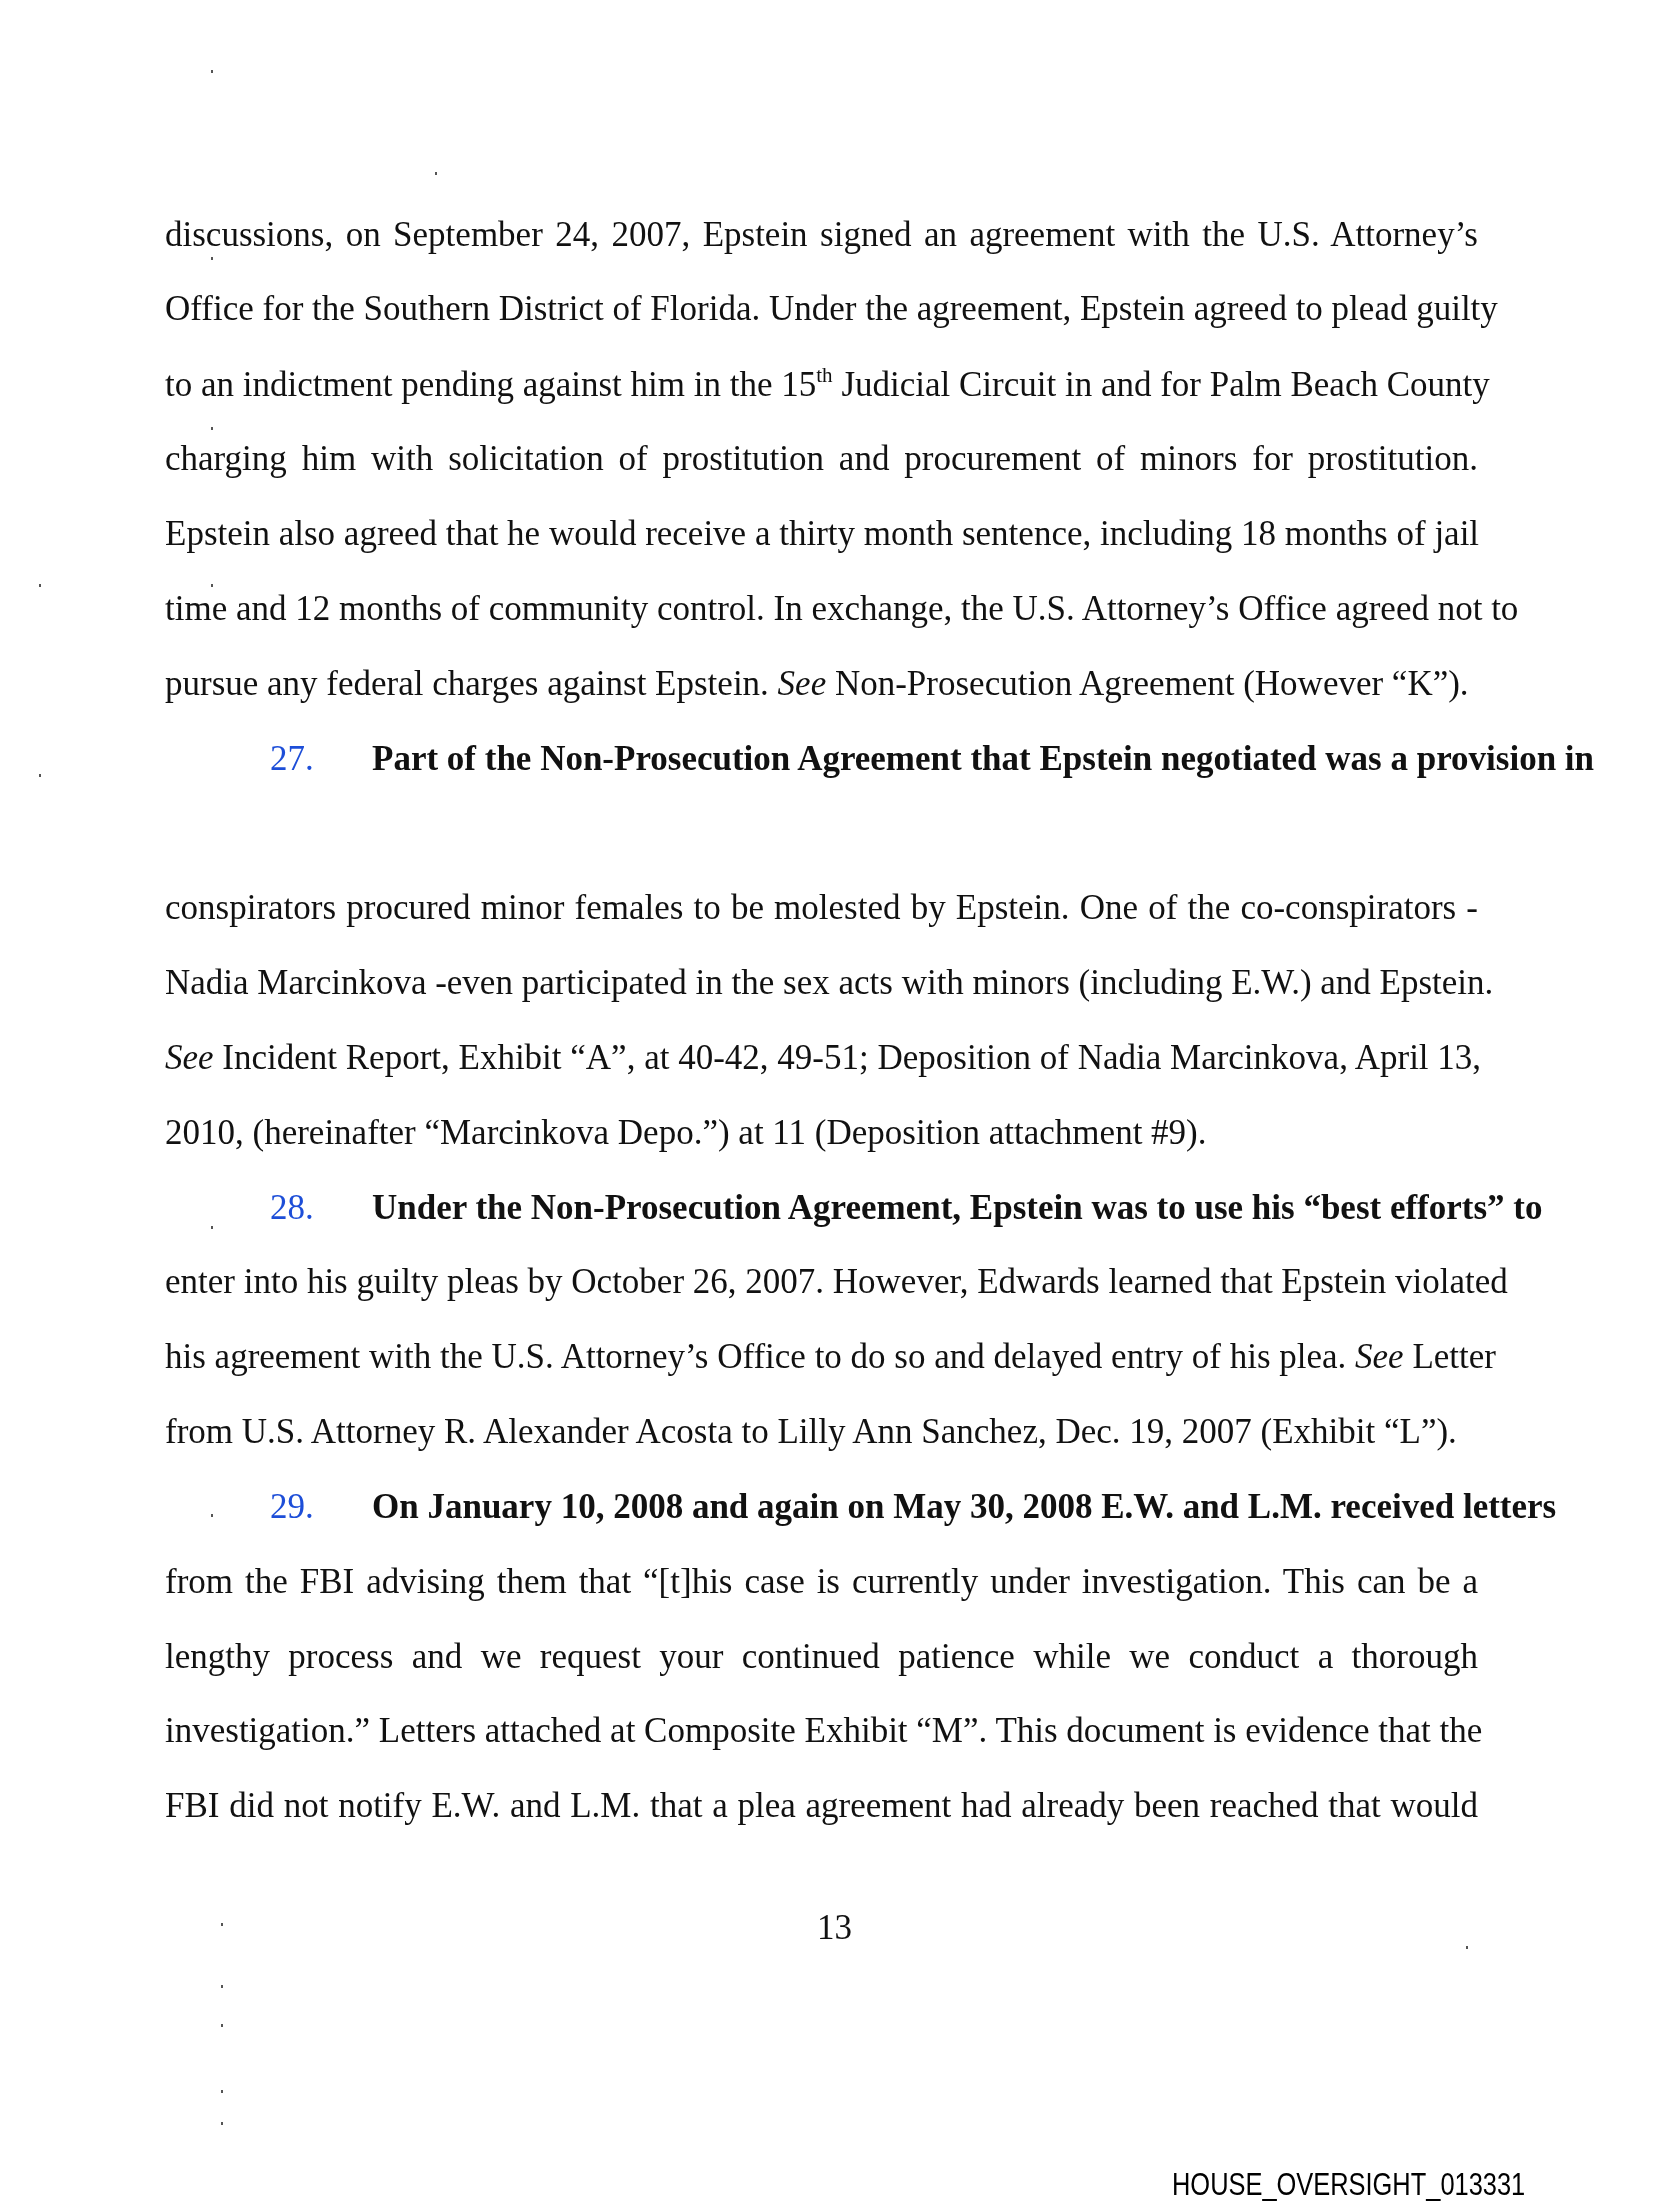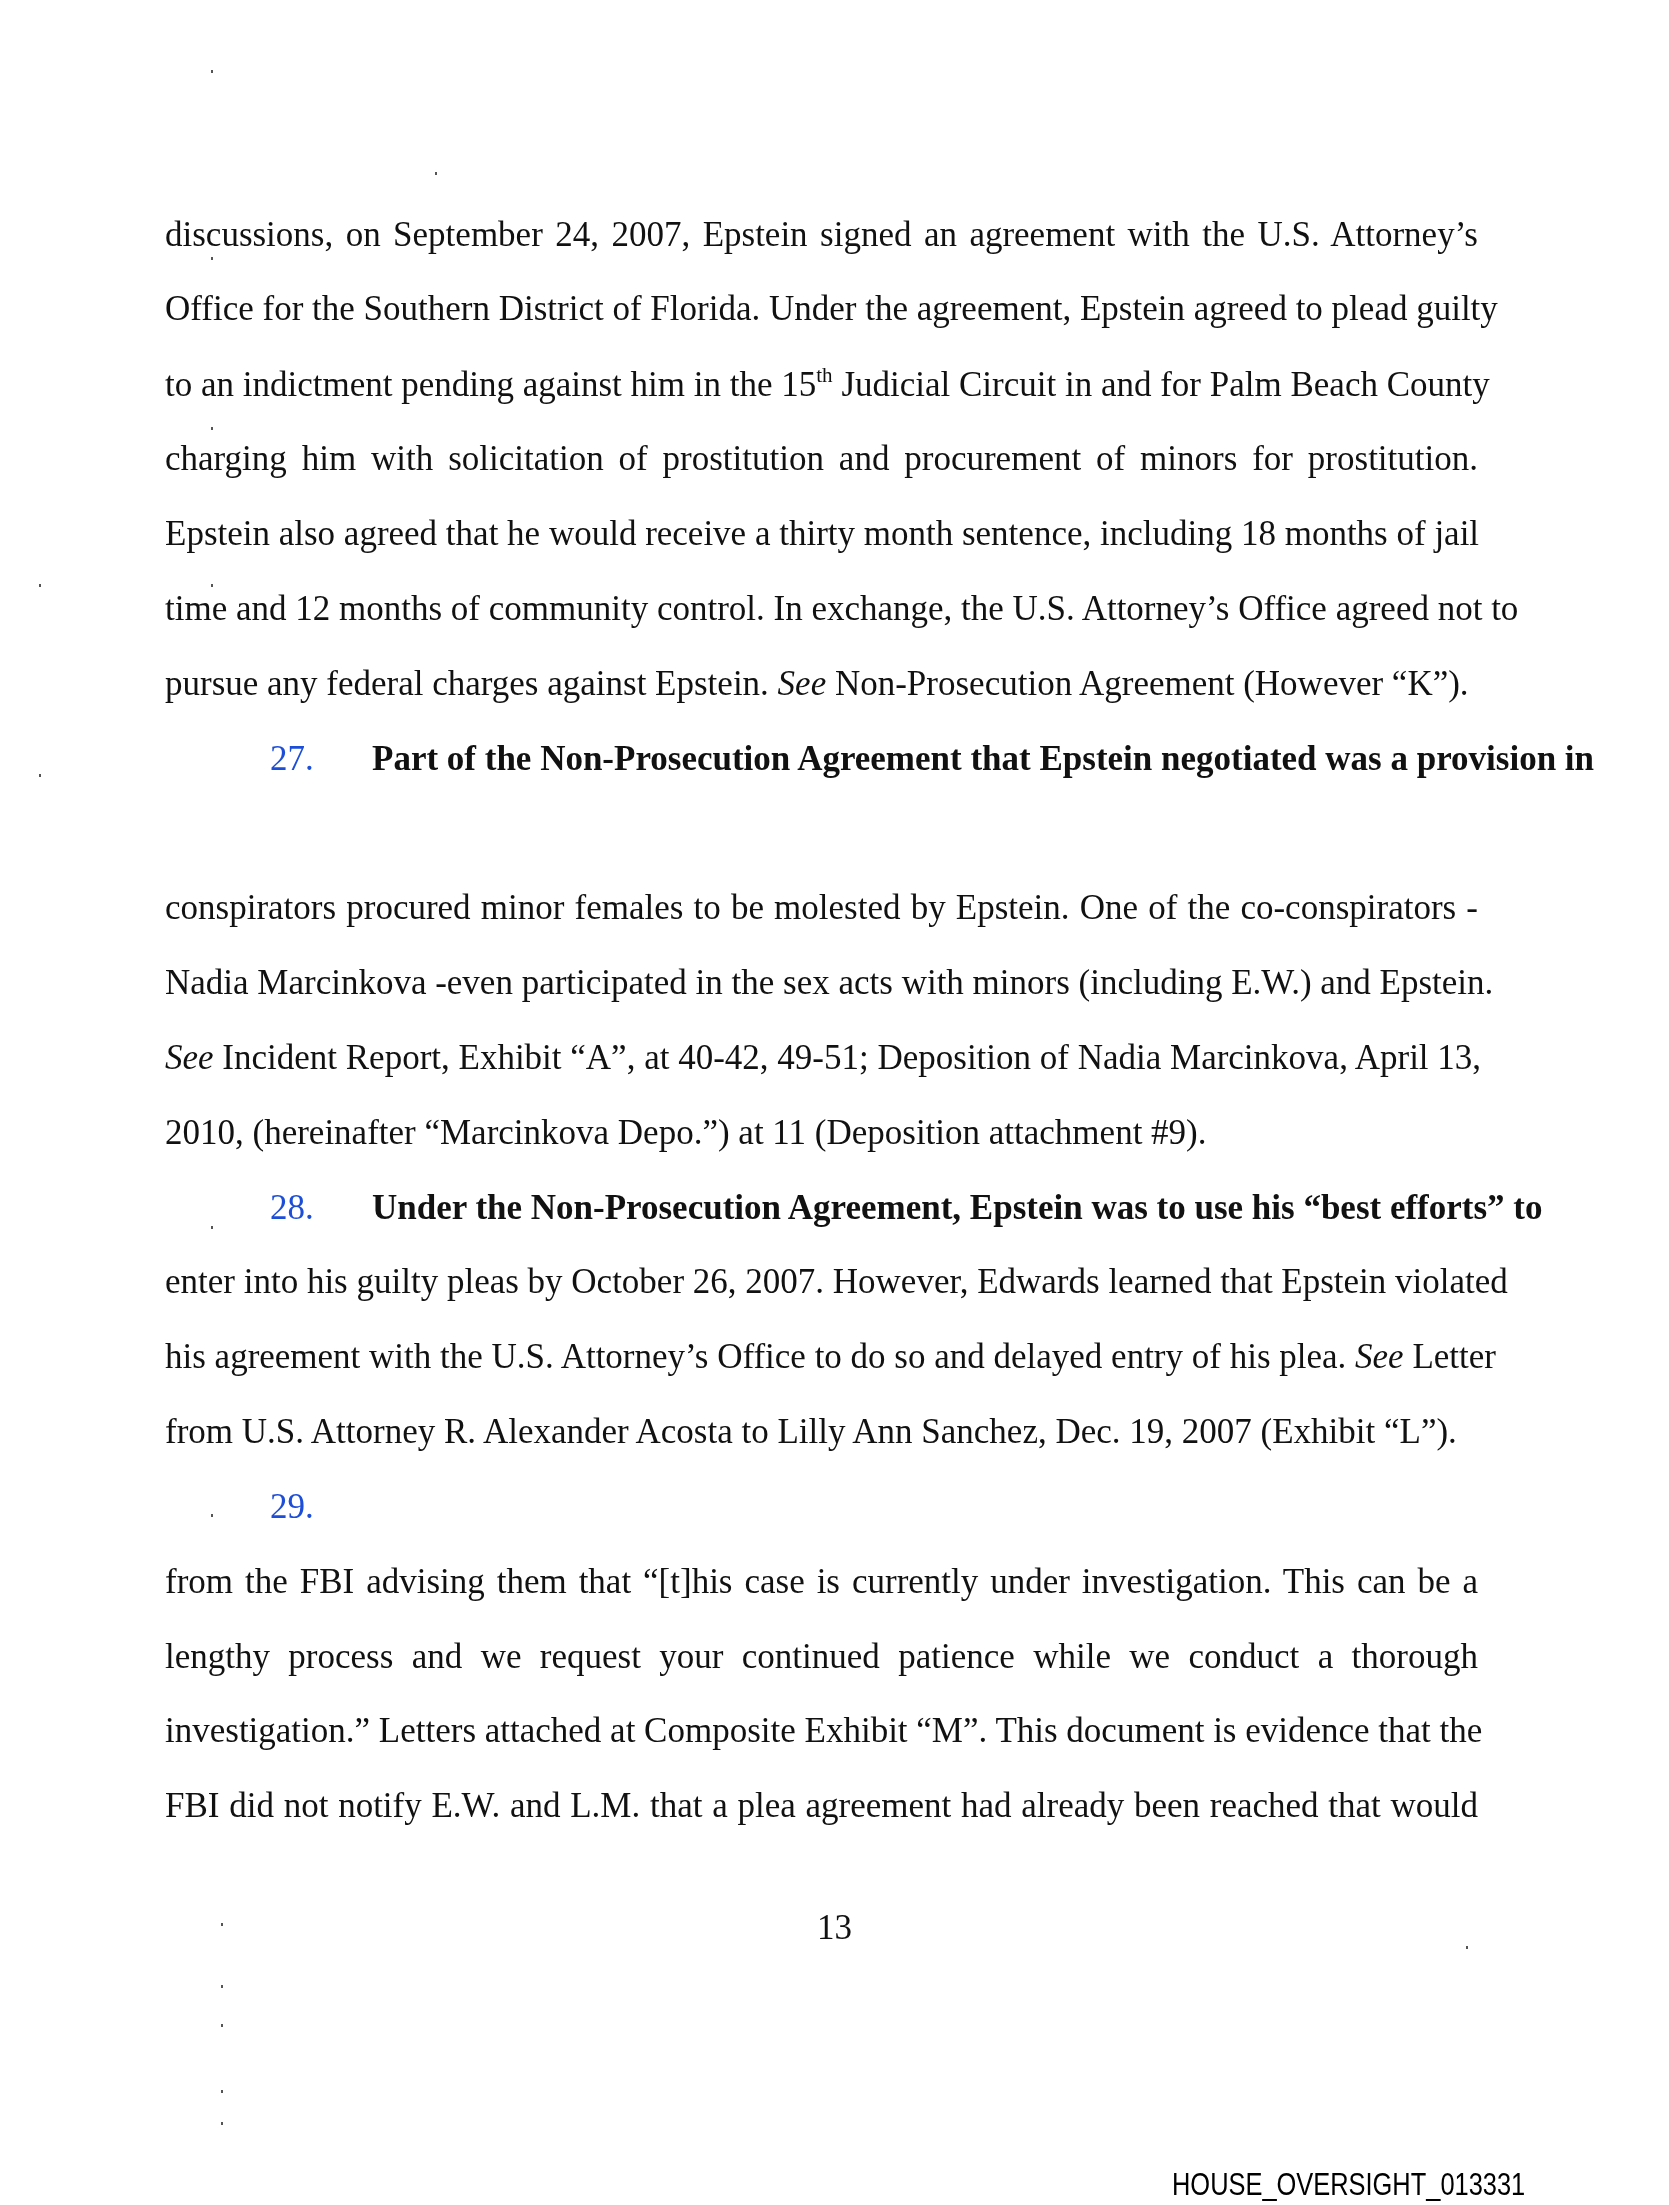--- a/index.html
+++ b/index.html
@@ -48,20 +48,21 @@
   <div class="line" style="top:1030px"><em>See</em><span> Incident Report, Exhibit “A”, at 40-42, 49-51; Deposition of Nadia Marcinkova, April 13,</span></div>
   <div class="line last" style="top:1105px">2010, (hereinafter “Marcinkova Depo.”) at 11 (Deposition attachment #9).</div>
 
   <div class="para-num" style="top:1180px">28.</div>
   <div class="line para-first" style="top:1180px">Under the Non-Prosecution Agreement, Epstein was to use his “best efforts” to</div>
   <div class="line" style="top:1254px">enter into his guilty pleas by October 26, 2007.  However, Edwards learned that Epstein violated</div>
   <div class="line" style="top:1329px"><span>his agreement with the U.S. Attorney’s Office to do so and delayed entry of his plea.  </span><em>See</em><span> Letter</span></div>
   <div class="line last" style="top:1404px">from U.S. Attorney R. Alexander Acosta to Lilly Ann Sanchez, Dec. 19, 2007 (Exhibit “L”).</div>
 
   <div class="para-num" style="top:1479px">29.</div>
+  <div class="line para-first" style="top:1479px">On January 10, 2008 and again on May 30, 2008 E.W. and L.M. received letters</div>
   <div class="line" style="top:1554px">from the FBI advising them that “[t]his case is currently under investigation.  This can be a</div>
   <div class="line" style="top:1629px">lengthy process and we request your continued patience while we conduct a thorough</div>
   <div class="line" style="top:1703px">investigation.”  Letters attached at Composite Exhibit “M”.  This document is evidence that the</div>
   <div class="line" style="top:1778px">FBI did not notify E.W. and L.M. that a plea agreement had already been reached that would</div>
 
   <div class="page-number">13</div>
 
   <div class="bates">HOUSE_OVERSIGHT_013331</div>
 
   <div class="speck" style="left:211px;top:62px"></div>

